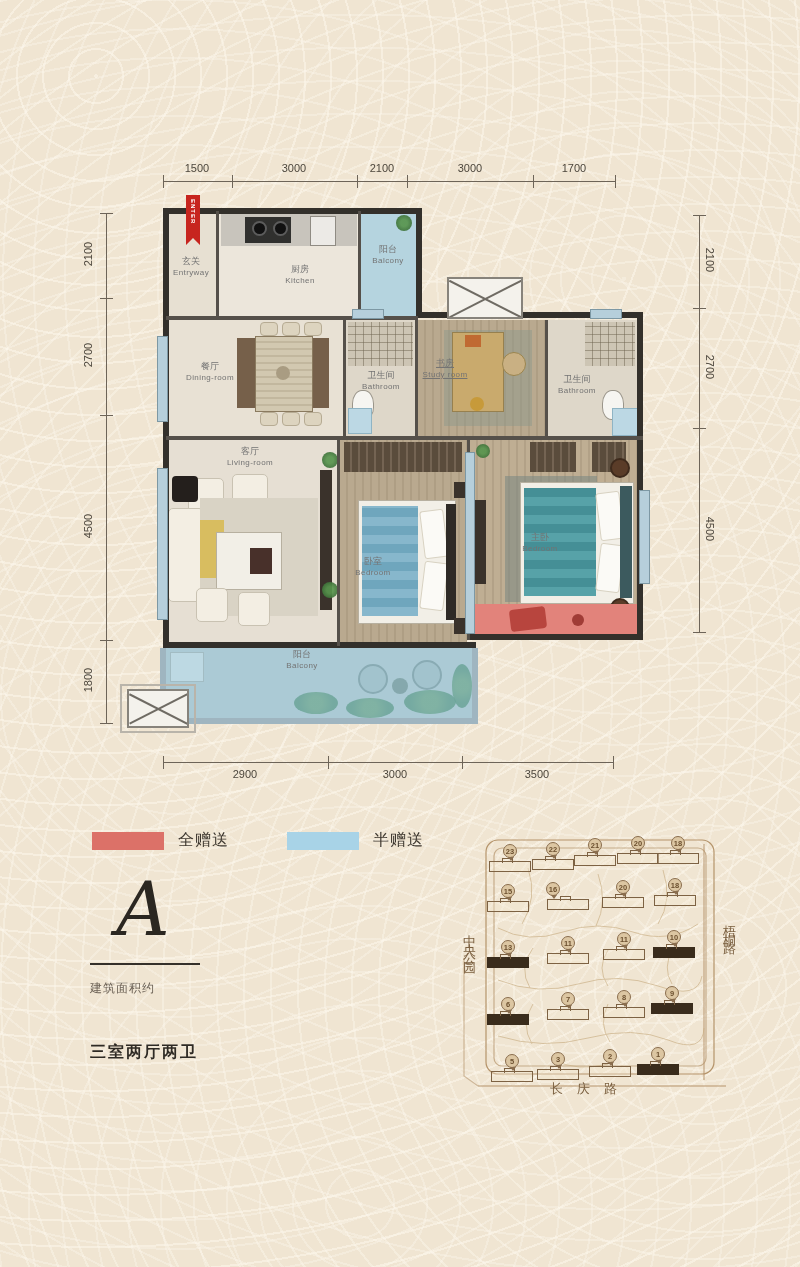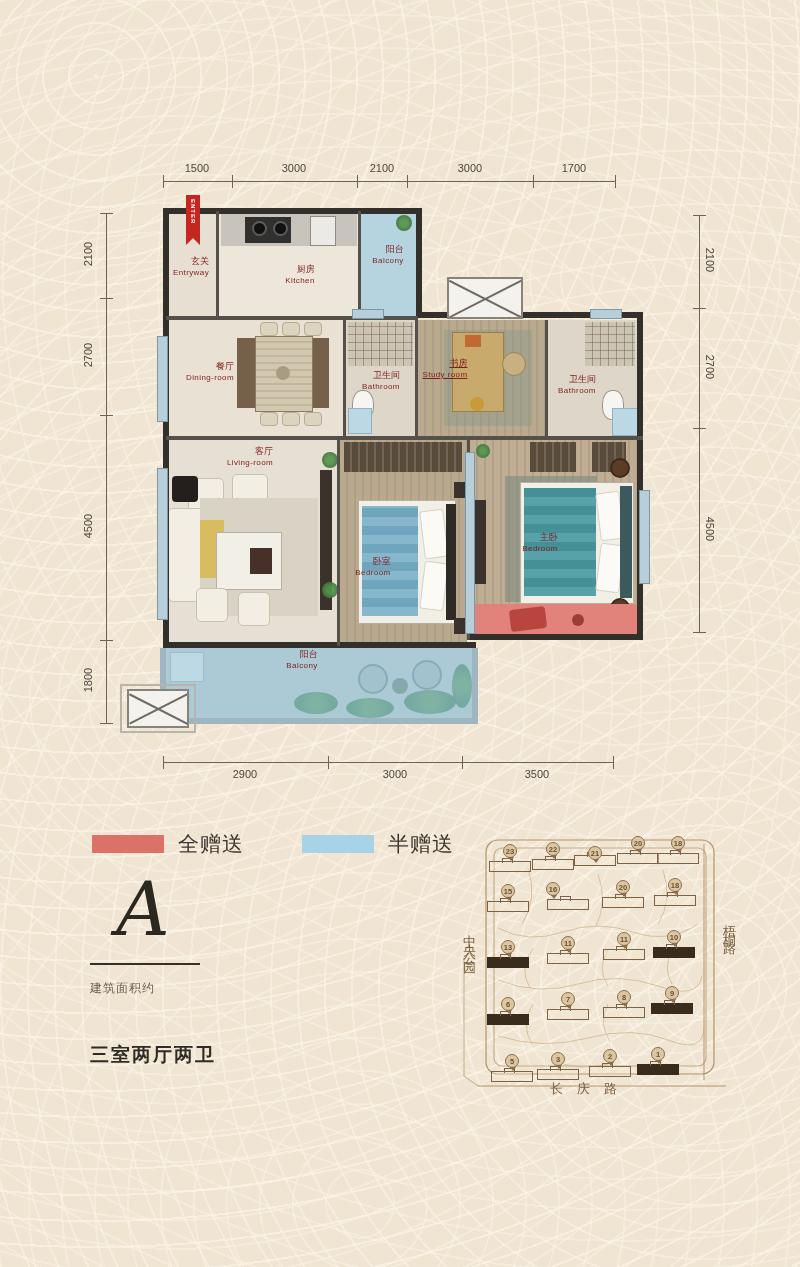--- a/index.html
+++ b/index.html
@@ -77,39 +77,39 @@
   .f-redpillow{background:#b8453e;border-radius:4px}
   .f-reddot{background:#a03c36;border-radius:50%}
   .f-blueover{background:rgba(146,199,224,.55)}
   .f-rchair{background:#b7bfb6;border:2px solid #7e8a7e;border-radius:50%;box-sizing:border-box}
   .f-rsmall{background:#76836f;border-radius:50%}
   .f-frame{background:transparent;border:2px solid #b9b4aa}
   .f-elev{background:#f4f2ec;border:2px solid #87837b;overflow:hidden}
   .f-elev::before,.f-elev::after{content:"";position:absolute;left:-6%;top:49%;width:112%;height:1.5px;background:#6f6b63}
   .f-elev::before{transform:rotate(27deg)}.f-elev::after{transform:rotate(-27deg)}
   .rotn{transform:rotate(-7deg)}.rotp{transform:rotate(7deg)}
-  .room-label{position:absolute;transform:translate(-50%,-50%);text-align:right;
-    color:#7f1d1d;line-height:1.3;white-space:nowrap;z-index:30}
+  .room-label{position:absolute;transform:translate(-50%,-50%);text-align:center;
+    color:#737373;line-height:1.3;white-space:nowrap;z-index:30}
   .room-label .zh{display:block;font-size:9px}
   .room-label .en{display:block;font-size:8px;letter-spacing:.4px}
   .enter-ribbon{position:absolute;left:26px;top:-10px;width:14px;height:50px;background:#c7251f;z-index:40;
     clip-path:polygon(0 0,100% 0,100% 100%,50% 86%,0 100%);display:flex;align-items:flex-start;justify-content:center}
   .enter-ribbon span{writing-mode:vertical-rl;color:#fff;font-size:6px;font-weight:bold;letter-spacing:1px;margin-top:4px}
   
-  .legend{position:absolute;left:92px;top:830px;display:flex;align-items:center;font-size:21px;color:#3c362e}
+  .legend{position:absolute;left:92px;top:830px;display:flex;align-items:center;font-size:16px;color:#3c362e}
   .legend-swatch{width:72px;height:18px;margin-right:14px}
   .legend-label{margin-right:58px;letter-spacing:1px}
   
   .type-letter{position:absolute;left:88px;top:872px;width:110px;text-align:center;
     font-family:"DejaVu Serif", serif;font-style:italic;font-size:74px;color:#2b2721;line-height:1}
   .type-rule{position:absolute;left:90px;top:963px;width:110px;height:2px;background:#35302a}
   .area-prefix{position:absolute;left:90px;top:980px;font-size:12px;color:#6b6155;letter-spacing:1px}
   .area-value{position:absolute;left:88px;top:996px;font-size:42px;color:#2e2a24;letter-spacing:1px}
   .area-value sup{font-size:18px;vertical-align:18px}
-  .layout-text{position:absolute;left:90px;top:1042px;font-size:19px;font-weight:bold;color:#2e2a24;letter-spacing:2px}
+  .layout-text{position:absolute;left:90px;top:1042px;font-size:16px;font-weight:bold;color:#2e2a24;letter-spacing:2px}
   
   .sitemap{position:absolute;left:458px;top:828px;width:290px;height:290px}
   .sitemap svg{position:absolute;left:0;top:0}
   .bmark{position:absolute;width:14px;height:14px;border-radius:50%;background:#dcc6a2;border:1px solid #8a6e4e;
     color:#6b4f2e;font-size:7.5px;font-weight:bold;text-align:center;line-height:14px;z-index:5;box-sizing:border-box}
   .bmark::after{content:"";position:absolute;left:4px;bottom:-4px;border-left:3px solid transparent;
     border-right:3px solid transparent;border-top:4px solid #8a6e4e}
   .bfoot{position:absolute;width:42px;height:11px;border:1.5px solid #7d6243;background:rgba(243,231,209,.35);box-sizing:border-box}
   .bfoot::before{content:"";position:absolute;left:30%;top:-4px;width:9px;height:4px;border:1.5px solid #7d6243;border-bottom:none}
   .bfoot.dark{background:#3a2c1c;border-color:#3a2c1c}
@@ -319,21 +319,21 @@
           <path d="M150,176 Q140,196 152,214"></path>
         <path d="M95,232 Q120,244 150,236"></path>
       </g>
     </svg>
     <div style="position:absolute;inset:0">
         <div class="bfoot" style="left: 31px; top: 33px;"></div>
         <div class="bmark" style="left: 45px; top: 16px;">23</div>
         <div class="bfoot" style="left: 74px; top: 31px;"></div>
         <div class="bmark" style="left: 88px; top: 14px;">22</div>
         <div class="bfoot" style="left: 116px; top: 27px;"></div>
-        <div class="bmark" style="left: 130px; top: 10px; margin-top: 8px;">21</div>
+        <div class="bmark" style="left: 130px; top: 10px;">21</div>
         <div class="bfoot" style="left: 159px; top: 25px;"></div>
         <div class="bmark" style="left: 173px; top: 8px;">20</div>
         <div class="bfoot" style="left: 199px; top: 25px;"></div>
         <div class="bmark" style="left: 213px; top: 8px;">18</div>
         <div class="bfoot" style="left: 29px; top: 73px;"></div>
         <div class="bmark" style="left: 43px; top: 56px;">15</div>
         <div class="bfoot" style="left: 89px; top: 71px;"></div>
         <div class="bmark" style="left: 88px; top: 54px;">16</div>
         <div class="bfoot" style="left: 144px; top: 69px;"></div>
         <div class="bmark" style="left: 158px; top: 52px;">20</div>

